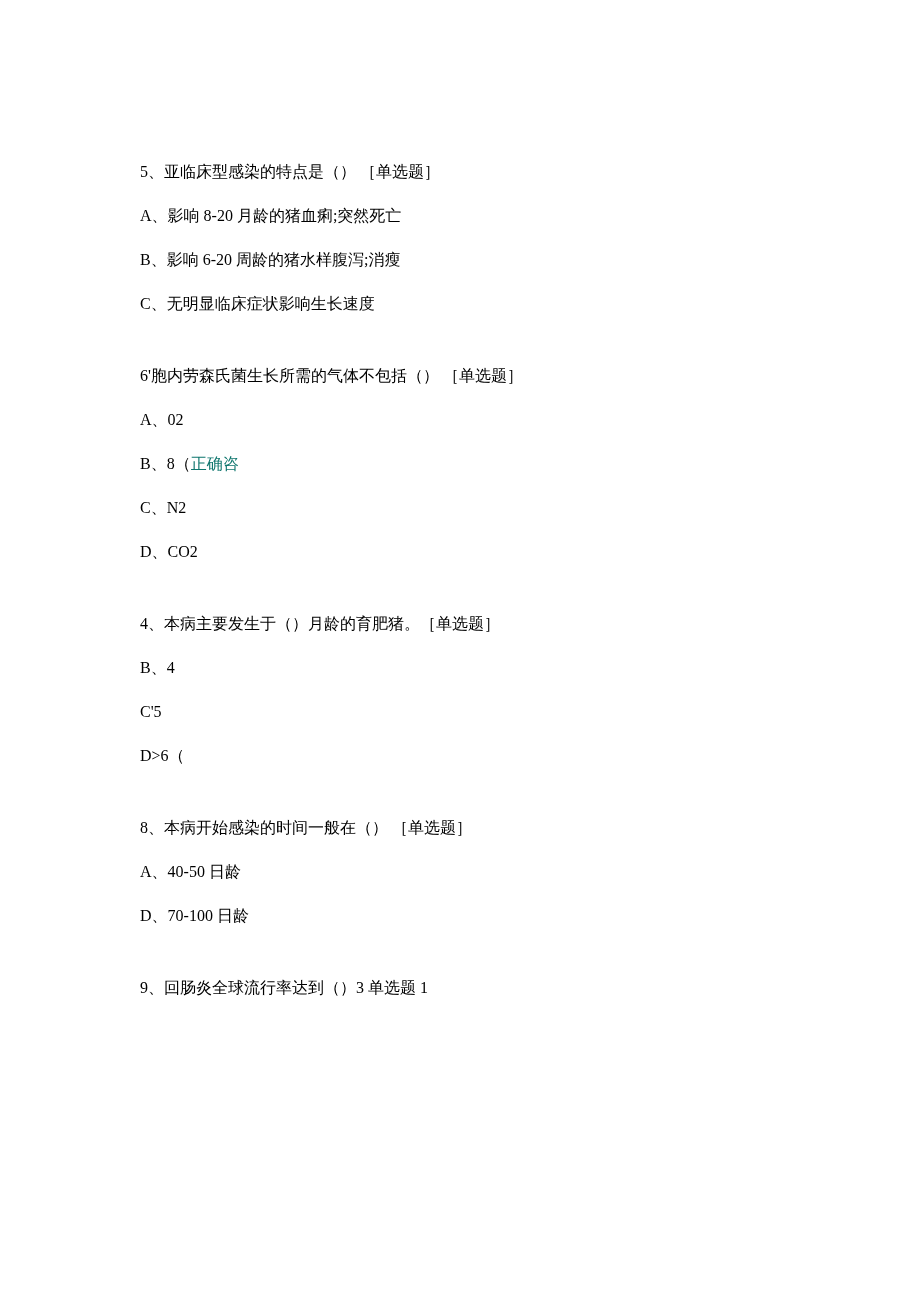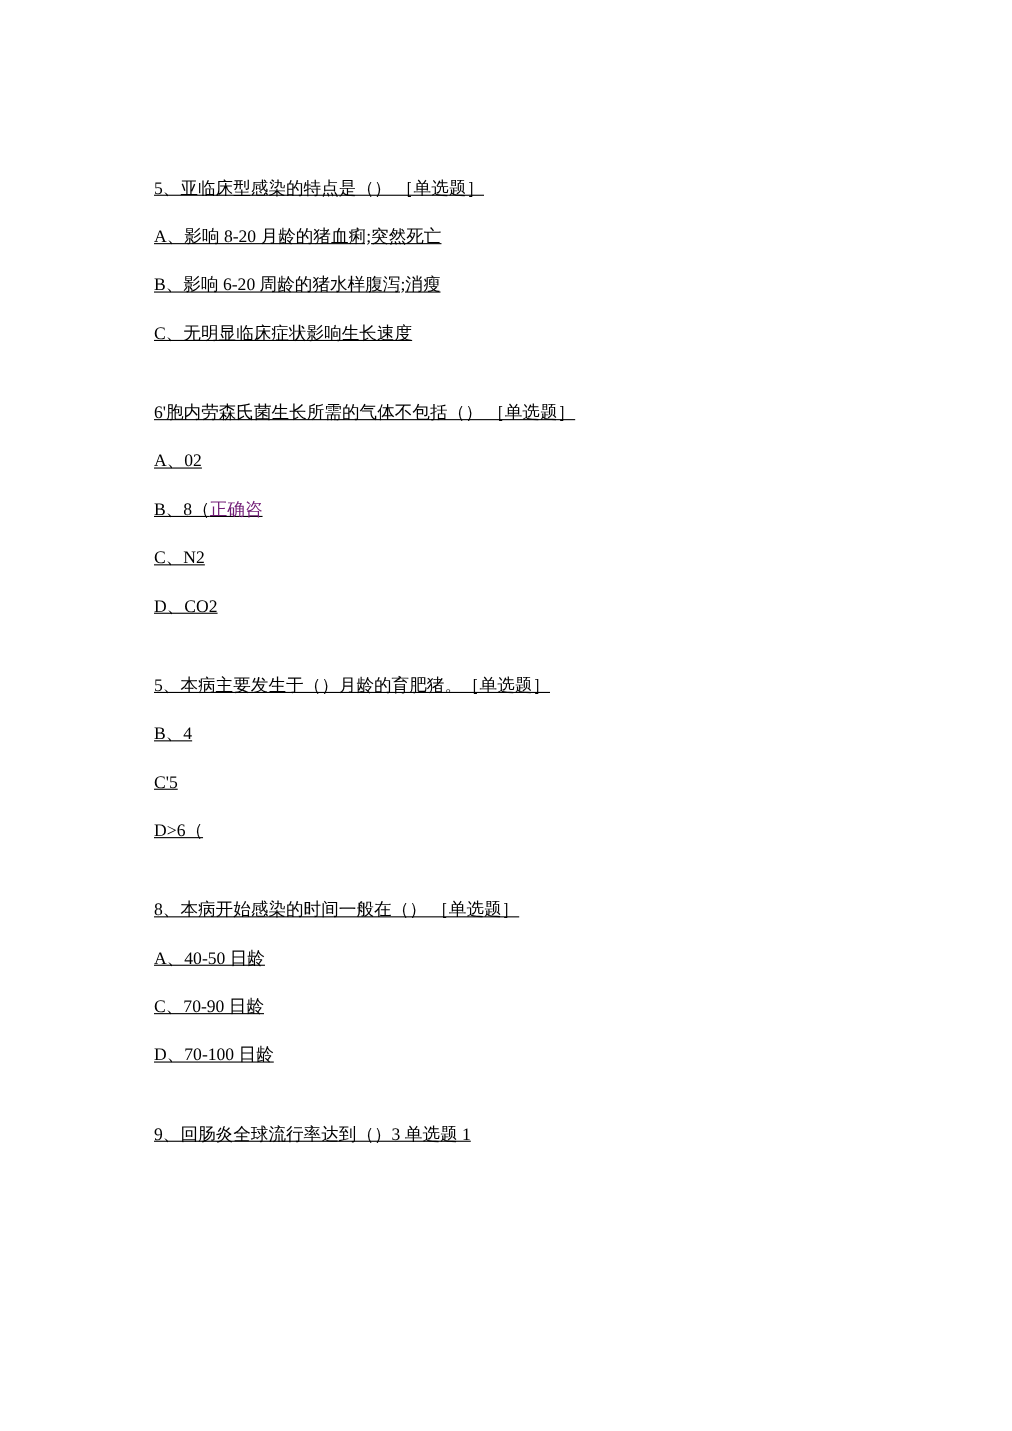--- a/index.html
+++ b/index.html
@@ -15,24 +15,23 @@
       width: 920px;
       min-height: 1301px;
       padding: 160px 140px 120px 140px;
       box-sizing: border-box;
     }
     .question-block {
       margin-bottom: 48px;
     }
     .line {
       margin-bottom: 20px;
-      text-decoration: underline;
     }
     .orange {
-      color: #701a75;
+      color: #0f766e;
     }
   </style>
 </head>
 <body>
 
 <div class="page">
 
   <div class="question-block">
     <div class="line">5、亚临床型感染的特点是（） ［单选题］</div>
     <div class="line">A、影响 8-20 月龄的猪血痢;突然死亡</div>
@@ -42,29 +41,28 @@
 
   <div class="question-block">
     <div class="line">6'胞内劳森氏菌生长所需的气体不包括（） ［单选题］</div>
     <div class="line">A、02</div>
     <div class="line"><span>B、8（</span><span class="orange">正确咨</span></div>
     <div class="line">C、N2</div>
     <div class="line">D、CO2</div>
   </div>
 
   <div class="question-block">
-    <div class="line">5、本病主要发生于（）月龄的育肥猪。［单选题］</div>
+    <div class="line">4、本病主要发生于（）月龄的育肥猪。［单选题］</div>
     <div class="line">B、4</div>
     <div class="line">C'5</div>
     <div class="line">D&gt;6（</div>
   </div>
 
   <div class="question-block">
     <div class="line">8、本病开始感染的时间一般在（） ［单选题］</div>
     <div class="line">A、40-50 日龄</div>
-    <div class="line">C、70-90 日龄</div>
     <div class="line">D、70-100 日龄</div>
   </div>
 
   <div class="question-block">
     <div class="line">9、回肠炎全球流行率达到（）3 单选题 1</div>
   </div>
 </div>
 
 </body></html>

